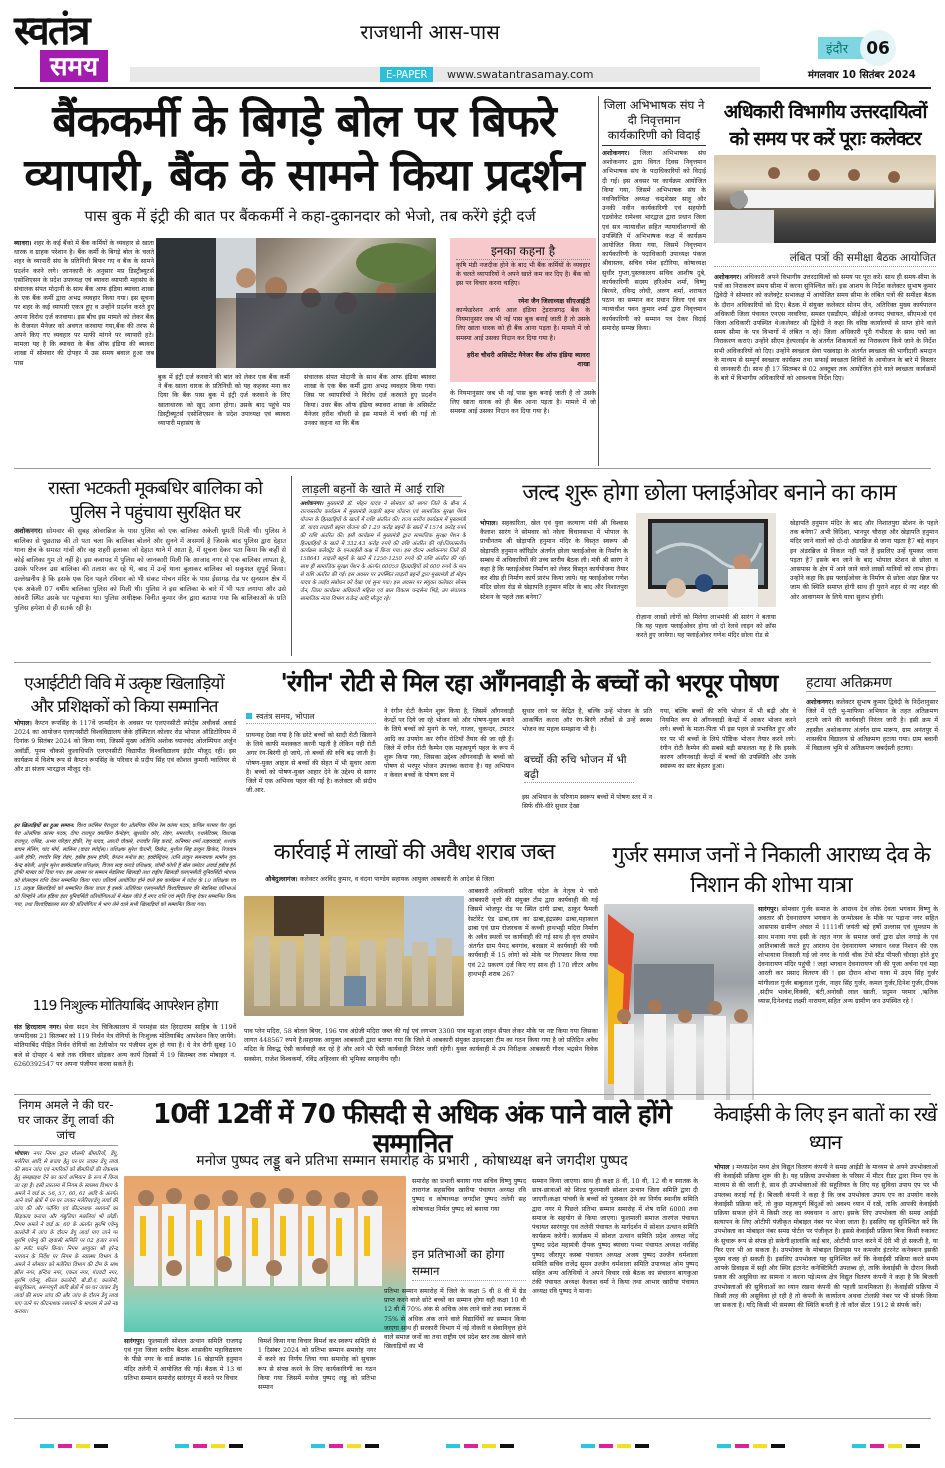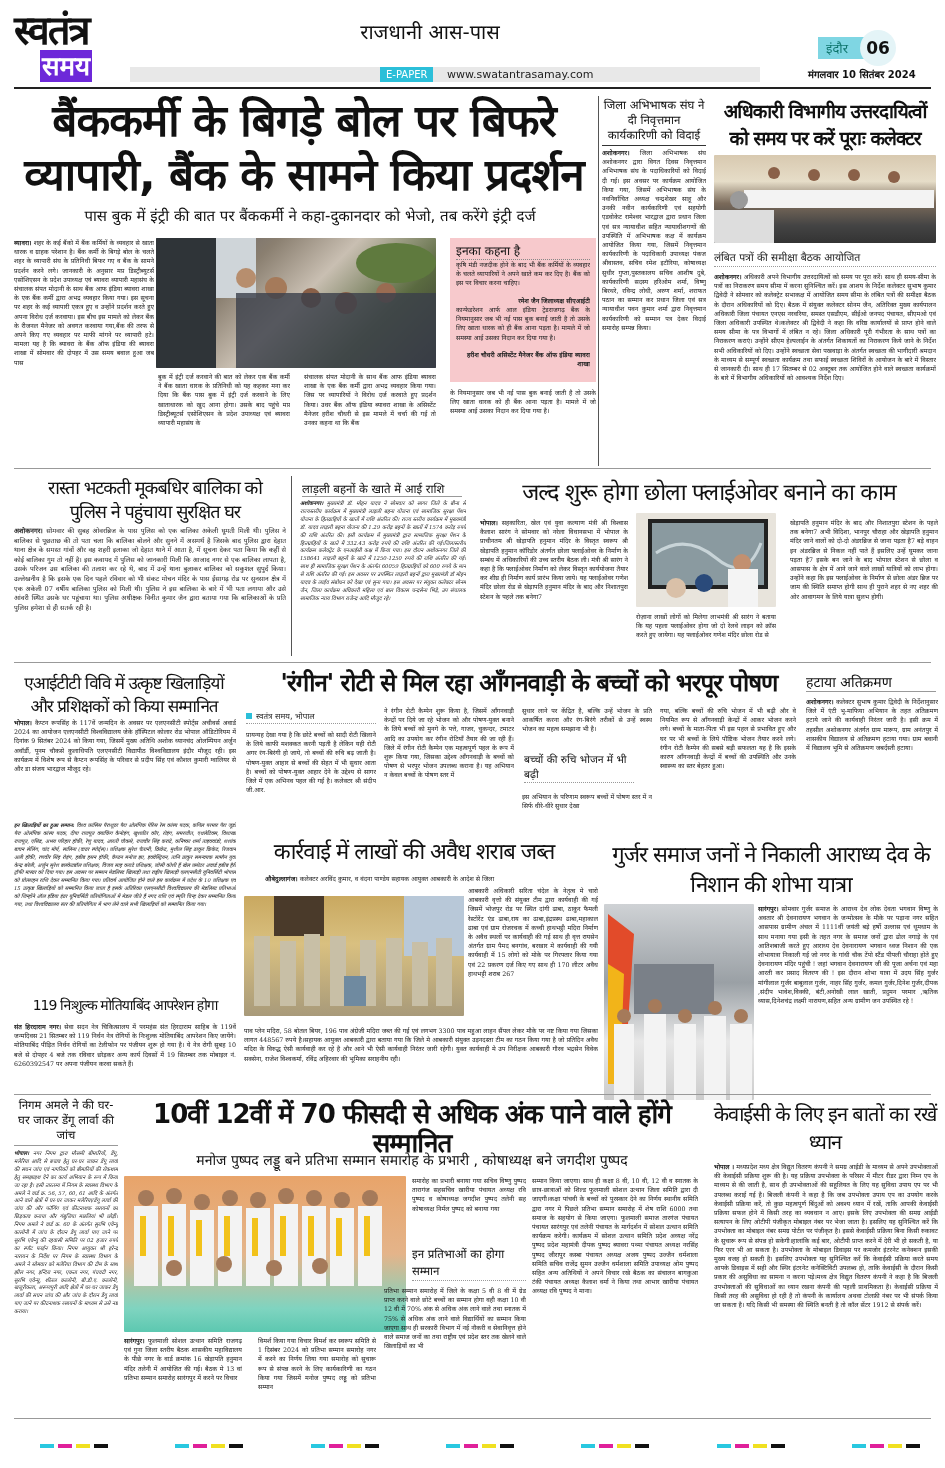--- a/index.html
+++ b/index.html
@@ -14,21 +14,21 @@
 .vrule{position:absolute;width:1px;background:#555}
 .regmarks{display:flex;gap:4px}
 .regmarks span{display:inline-block;width:14px;height:4px}
 </style>
 </head>
 <body>
 
 <div class="abs" style="left:0;top:0;width:945px;height:88px">
   <div class="abs" style="left:14px;top:8px;width:120px;height:76px">
     <div style="font-family:'DejaVu Serif',serif;font-weight:bold;font-size:40px;line-height:44px;color:#111;letter-spacing:-2px">स्वतंत्र</div>
-    <div style="position:absolute;left:26px;top:42px;background:#6d28d9;color:#fff;font-family:'DejaVu Serif',serif;font-weight:bold;font-size:26px;line-height:32px;padding:0 2px">समय</div>
+    <div style="position:absolute;left:26px;top:42px;background:#a21caf;color:#fff;font-family:'DejaVu Serif',serif;font-weight:bold;font-size:26px;line-height:32px;padding:0 10px">समय</div>
   </div>
   <div class="abs" style="left:300px;top:18px;width:260px;text-align:center;font-size:20px;color:#111">राजधानी आस-पास</div>
   <div class="abs" style="left:130px;top:67px;width:630px;height:15px;background:#e8e8e8"></div>
   <div class="abs" style="left:380px;top:67px;height:15px;padding:0 6px;background:#2bbfd9;color:#fff;font-size:10px;line-height:15px">E-PAPER</div>
   <div class="abs" style="left:447px;top:67px;font-size:11px;line-height:15px;color:#222">www.swatantrasamay.com</div>
   <div class="abs" style="left:818px;top:37px;width:74px;height:22px;background:#7fd6e3"></div>
   <div class="abs" style="left:826px;top:39px;font-size:13px;color:#0f766e">इंदौर</div>
   <div class="abs" style="left:860px;top:30px;width:36px;height:36px;border-radius:50%;background:#e4f4f7;text-align:center;line-height:36px;font-weight:bold;font-size:17px;color:#111">06</div>
   <div class="abs" style="left:808px;top:67px;font-size:10px;font-weight:bold;color:#111">मंगलवार 10 सितंबर 2024</div>
   <div class="rule" style="left:14px;top:87px;width:917px;height:2px"></div>
@@ -49,21 +49,21 @@
       <circle cx="190" cy="65" r="11" fill="#8a6048"></circle>
       <circle cx="230" cy="55" r="10" fill="#9a6c52"></circle>
       <rect x="80" y="55" width="200" height="75" fill="#3a3f4a" opacity="0.8"></rect>
       <ellipse cx="240" cy="25" rx="40" ry="20" fill="#5f7a3e"></ellipse>
     </svg>
 </div>
 <div class="abs body" style="left:158px;top:372px;width:132px;height:90px">बुक में इंट्री दर्ज करवाने की बात को लेकर एक बैंक कर्मी ने बैंक खाता धारक के प्रतिनिधी को यह कहकर मना कर दिया कि बैंक पास बुक में इंट्री दर्ज करवाने के लिए खाताधारक को खुद आना होगा। उसके बाद पहुंचे मप्र डिस्ट्रीब्यूटर्स एसोशिएसन के प्रदेश उपाध्यक्ष एवं ब्यावरा व्यापारी महासंघ के</div>
 <div class="abs body" style="left:304px;top:372px;width:132px;height:90px">संचालक संपत मोदानी के साथ बैंक आफ इंडिया ब्यावरा शाखा के एक बैंक कर्मी द्वारा अभद्र व्यवहार किया गया। जिस पर व्यापारियों ने विरोध दर्ज करवाते हुए प्रदर्शन किया। उधर बैंक ऑफ इंडिया ब्यावरा शाखा के असिस्टेंट मैनेजर हरीश चौधरी से इस मामले में चर्चा की गई तो उनका कहना था कि बैंक</div>
 
 <div class="abs" style="left:450px;top:238px;width:146px;height:144px;background:#f7c9cc;padding:4px 6px">
-  <div style="font-size:12px;border-bottom:1px dotted #888;margin-bottom:0">इनका कहना है</div>
+  <div style="font-size:12px;text-align:center;border-bottom:1px dotted #888;margin-bottom:0">इनका कहना है</div>
   <div class="body" style="height:36px">कृषि मंडी नजदीक होने के बाद भी बैंक कर्मियों के व्यवहार के चलते व्यापारियों ने अपने खाते कम कर दिए है। बैंक को इस पर विचार करना चाहिए।</div>
   <div class="body" style="font-weight:bold;text-align:right;height:9px">रमेश जैन जिलाध्यक्ष सीएआईटी</div>
   <div class="body" style="height:45px">कान्फेडरेशन आर्फ आल इंडिया ट्रेडराजगढ़ बैंक के नियमानुसार जब भी नई पास बुक बनाई जाती है तो उसके लिए खाता धारक को ही बैंक आना पड़ता है। मामले में जो समस्या आई उसका निदान कर दिया गया है।</div>
   <div class="body" style="font-weight:bold;text-align:right;height:18px">हरीश चौधरी असिस्टेंट मैनेजर बैंक ऑफ इंडिया ब्यावरा शाखा</div>
 </div>
 <div class="abs body" style="left:450px;top:388px;width:146px;height:72px">के नियमानुसार जब भी नई पास बुक बनाई जाती है तो उसके लिए खाता धारक को ही बैंक आना पड़ता है। मामले में जो समस्या आई उसका निदान कर दिया गया है।</div>
 
 <div class="vrule" style="left:598px;top:96px;height:370px"></div>
 <div class="abs" style="left:602px;top:98px;width:104px;font-size:11.5px;line-height:15px;text-align:center;color:#111;border-bottom:1px solid #333;padding-bottom:2px">जिला अभिभाषक संघ ने दी निवृत्तमान कार्यकारिणी को विदाई</div>
 <div class="abs body" style="left:602px;top:148px;width:104px;height:312px"><b>अशोकनगर।</b> <span>जिला अभिभाषक संघ अशोकनगर द्वारा विगत दिवस निवृत्तमान अभिभाषक संघ के पदाधिकारियों को विदाई दी गई। इस अवसर पर कार्यक्रम आयोजित किया गया, जिसमें अभिभाषक संघ के नवनिर्वाचित अध्यक्ष चन्द्रशेखर साहू और उनकी नवीन कार्यकारिणी एवं सहयोगी एडवोकेट रामेश्वर भारद्वाज द्वारा प्रधान जिला एवं सत्र न्यायाधीश सहित न्यायाधीशगणों की उपस्थिति में अभिभाषक कक्ष में कार्यक्रम आयोजित किया गया, जिसमें निवृत्तमान कार्यकारिणी के पदाधिकारी उपाध्यक्ष पंकज श्रीवास्तव, सचिव रमेश इटौरिया, कोषाध्यक्ष सुधीर गुप्ता,पुस्तकालय सचिव आशीष दुबे, कार्यकारिणी सदस्य हरिओम शर्मा, विष्णु बिरथरे, रविन्द्र लोधी, अरुण शर्मा, शराफत पठान का सम्मान कर प्रधान जिला एवं सत्र न्यायाधीश पवन कुमार शर्मा द्वारा निवृत्तमान कार्यकारिणी को सम्मान पत्र देकर विदाई समारोह सम्पन्न किया।</span></div>
@@ -74,21 +74,21 @@
       <rect x="30" y="35" width="190" height="18" fill="#f3f3f3"></rect>
       <circle cx="60" cy="18" r="6" fill="#8a6048"></circle>
       <circle cx="100" cy="20" r="6" fill="#8a6048"></circle>
       <circle cx="140" cy="20" r="6" fill="#8a6048"></circle>
       <circle cx="180" cy="22" r="6" fill="#8a6048"></circle>
       <circle cx="25" cy="45" r="9" fill="#9a9a9a"></circle>
       <circle cx="40" cy="65" r="10" fill="#7a7a7a"></circle>
       <rect x="0" y="55" width="60" height="33" fill="#ddd"></rect>
     </svg>
 </div>
-<div class="abs" style="left:714px;top:250px;width:222px;font-size:10.5px;text-align:left;color:#222;border-bottom:1px dotted #999;padding-bottom:2px">लंबित पत्रों की समीक्षा बैठक आयोजित</div>
+<div class="abs" style="left:714px;top:250px;width:222px;font-size:10.5px;text-align:right;color:#222;border-bottom:1px dotted #999;padding-bottom:2px">लंबित पत्रों की समीक्षा बैठक आयोजित</div>
 <div class="abs body" style="left:714px;top:272px;width:222px;height:190px"><b>अशोकनगर।</b> <span>अधिकारी अपने विभागीय उत्तरदायित्वों को समय पर पूरा करें। साथ ही समय-सीमा के पत्रों का निराकरण समय सीमा में करना सुनिश्चित करें। इस आशय के निर्देश कलेक्टर सुभाष कुमार द्विवेदी ने सोमवार को कलेक्ट्रेट सभाकक्ष में आयोजित समय सीमा के लंबित पत्रों की समीक्षा बैठक के दौरान अधिकारियों को दिए। बैठक में संयुक्त कलेक्टर सोनम जैन, अतिरिक्त मुख्य कार्यपालन अधिकारी जिला पंचायत एनएस नरवरिया, समस्त एसडीएम, सीईओ जनपद पंचायत, सीएमओ एवं जिला अधिकारी उपस्थित थे।कलेक्टर श्री द्विवेदी ने कहा कि वरिष्ठ कार्यालयों से प्राप्त होने वाले समय सीमा के पत्र विभागों में लंबित न रहे। जिला अधिकारी पूरी गंभीरता के साथ पत्रों का निराकरण कराएं। उन्होंने सीएम हेल्पलाईन के अंतर्गत शिकायतों का निराकरण किये जाने के निर्देश सभी अधिकारियों को दिए। उन्होंने स्वच्छता सेवा पखवाड़ा के अंतर्गत स्वच्छता की भागीदारी श्रमदान के माध्यम से सम्पूर्ण स्वच्छता कार्यक्रम तथा सफाई स्वच्छता शिविरों के आयोजन के बारे में विस्तार से जानकारी दी। साथ ही 17 सितम्बर से 02 अक्टूबर तक आयोजित होने वाले स्वच्छता कार्यक्रमों के बारे में विभागीय अधिकारियों को आवश्यक निर्देश दिए।</span></div>
 
 <div class="rule" style="left:14px;top:468px;width:917px;height:1px;background:#999"></div>
 
 <div class="abs hl" style="left:30px;top:476px;width:250px;font-size:18px;line-height:24px;font-weight:normal">रास्ता भटकती मूकबधिर बालिका को पुलिस ने पहुंचाया सुरक्षित घर</div>
 <div class="abs body" style="left:14px;top:527px;width:272px;height:128px;font-size:6.6px;line-height:9.6px"><b>अशोकनगर।</b> <span>सोमवार की सुबह ओवरब्रिज के पास पुलिस को एक बालिका अकेली घूमती मिली थी। पुलिस ने बालिका से पूछताछ की तो पता चला कि बालिका बोलने और सुनने में असमर्थ है जिसके बाद पुलिस द्वारा देहात थाना क्षेत्र के समस्त गांवों और वह शहरी इलाका जो देहात थाने में आता है, में सूचना देकर पता किया कि कहीं से कोई बालिका गुम तो नहीं है। इस कवायद में पुलिस को जानकारी मिली कि आजाद नगर से एक बालिका लापता है, उसके परिजन उस बालिका की तलाश कर रहे थे, बाद में उन्हें थाना बुलाकर बालिका को सकुशल सुपुर्द किया। उल्लेखनीय है कि इसके एक दिन पहले रविवार को भी संकट मोचन मंदिर के पास ईसागढ़ रोड पर सुनसान क्षेत्र में एक अकेली 07 वर्षीय बालिका पुलिस को मिली थी। पुलिस ने इस बालिका के बारे में भी पता लगाया और उसे आंवरी स्थित उसके घर पहुंचाया था। पुलिस अधीक्षक विनीत कुमार जैन द्वारा बताया गया कि बालिकाओं के प्रति पुलिस हमेशा से ही सतर्क रही है।</span></div>
 
 <div class="vrule" style="left:291px;top:476px;height:180px"></div>
 
 <div class="abs" style="left:302px;top:481px;width:160px;font-size:11.5px;color:#111;border-bottom:1px solid #999">लाड़ली बहनों के खाते में आई राशि</div>

